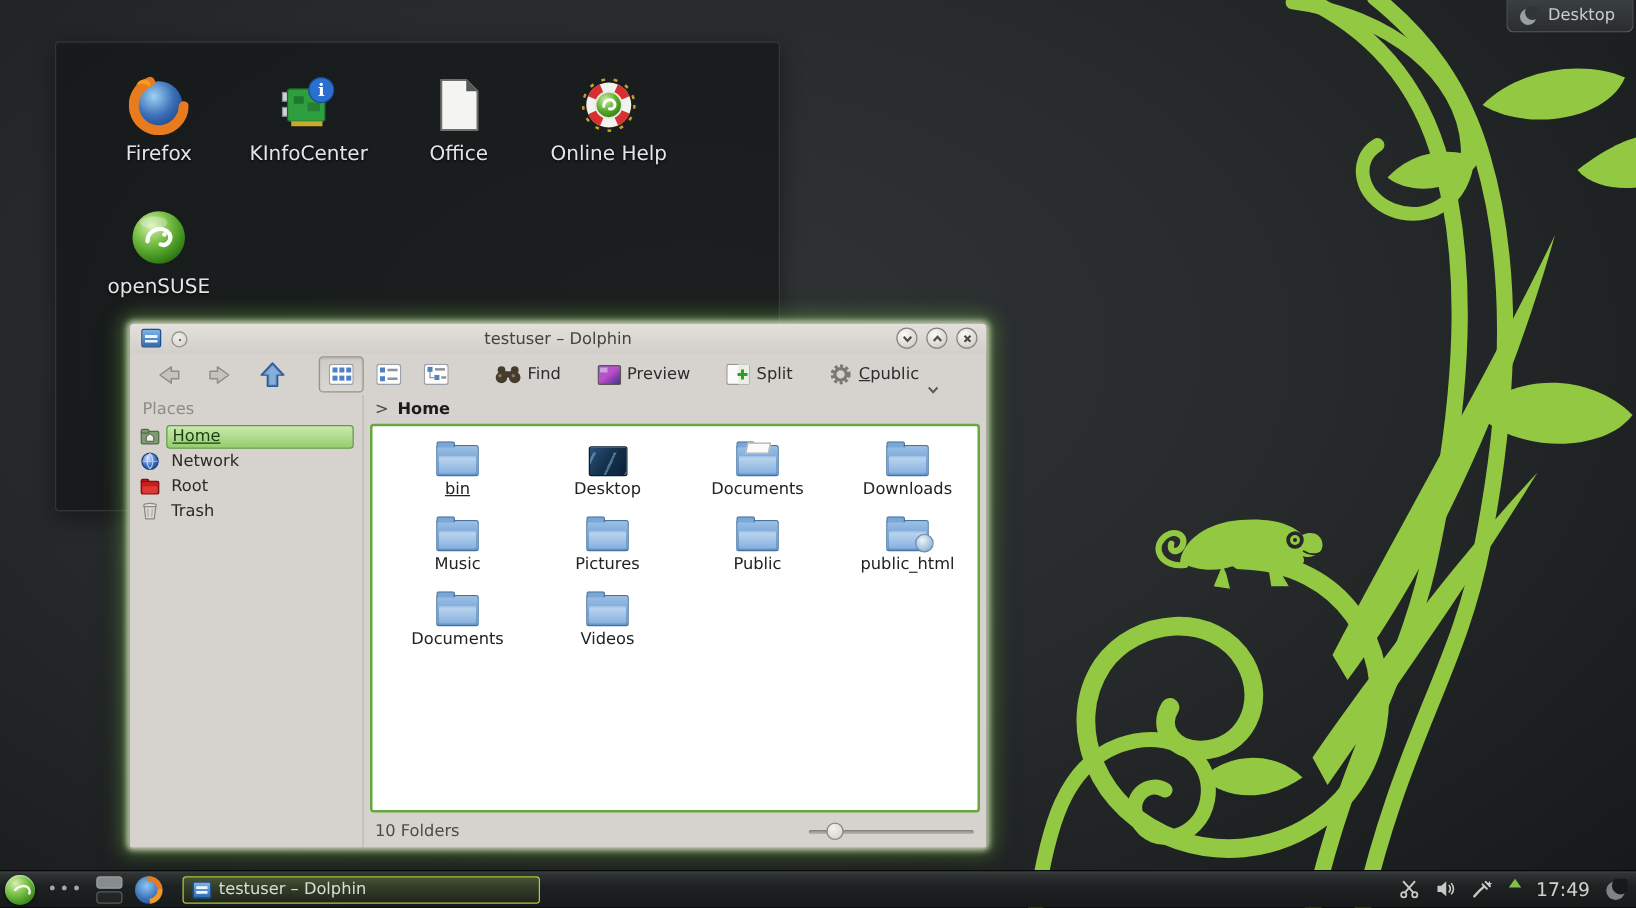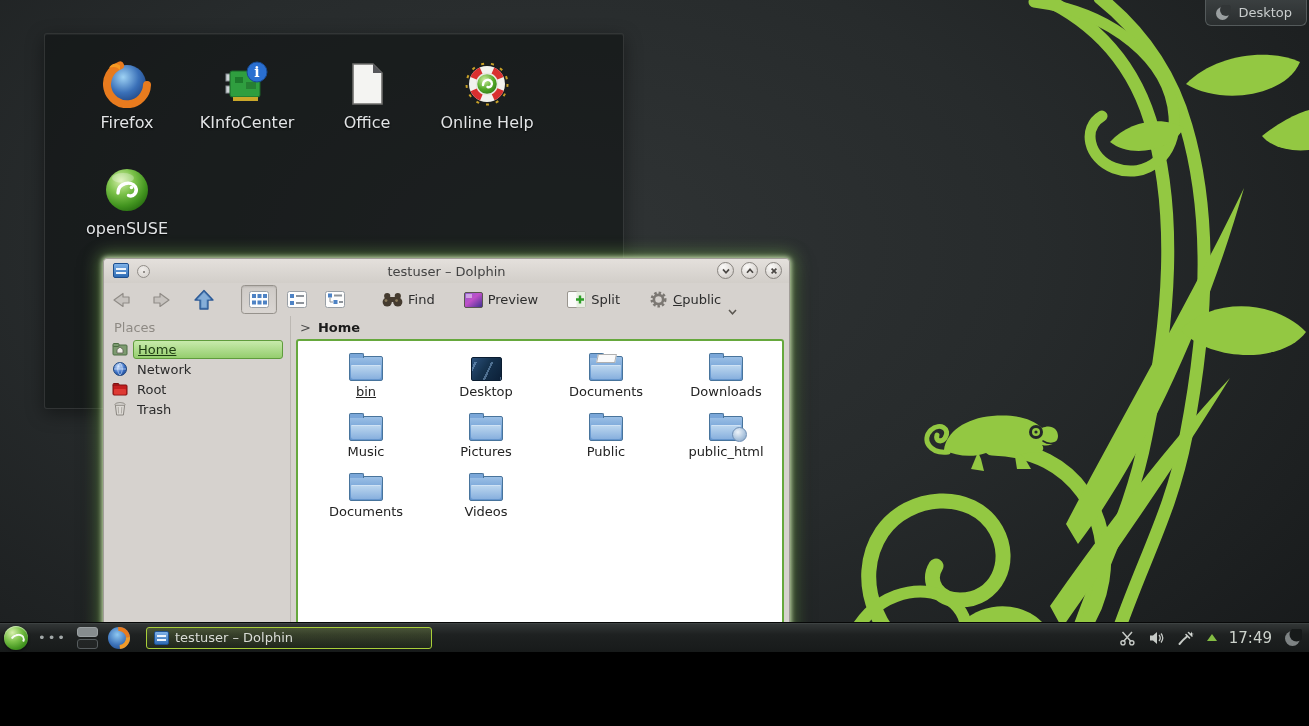--- a/index.html
+++ b/index.html
@@ -1,16 +1,16 @@
 <!DOCTYPE html>
 <html><head>
 <meta charset="utf-8">
 <style>
   html,body{margin:0;padding:0;background:#000;}
-  #stage{position:relative;width:1309px;height:652px;overflow:hidden;
+  #stage{position:relative;width:1309px;height:726px;overflow:hidden;
     font-family:"DejaVu Sans","Liberation Sans",sans-serif;
     background:radial-gradient(1150px 720px at 42% 38%, #303435 0%, #272b2c 42%, #1d2021 72%, #121415 100%);}
   svg{display:block;}
   
   #artwork{position:absolute;inset:0;pointer-events:none;}
   
   .toolbox{position:absolute;top:0;right:2px;height:25px;display:flex;align-items:center;gap:7px;
     padding:0 14px 0 9px;background:linear-gradient(#3d4243e8,#2b2f30e8);
     border:1px solid #545a5b;border-top:none;border-radius:0 0 6px 6px;color:#c9cdcd;font-size:13px;}
   
@@ -32,21 +32,21 @@
     background:linear-gradient(#7fb2e8,#2f6cb4);border:1px solid #1d4f8e;box-sizing:border-box;}
   .win-appicon:after{content:"";position:absolute;left:2px;right:2px;top:4px;height:6px;
     background:repeating-linear-gradient(#eef4fb 0 2px, transparent 2px 4px);}
   .dot-btn{position:absolute;left:33px;top:6px;width:13px;height:13px;border-radius:50%;
     background:radial-gradient(circle at 40% 32%,#f0edea,#d3cfca);border:1px solid #918d88;box-sizing:border-box;}
   .dot-btn:after{content:"";position:absolute;left:5px;top:5px;width:2px;height:2px;border-radius:50%;background:#77736e;}
   .winbtns{position:absolute;right:7px;top:3px;display:flex;gap:7px;}
   .wbtn{width:17px;height:17px;border-radius:50%;border:1px solid #88847f;box-sizing:border-box;
     background:radial-gradient(circle at 35% 28%,#fbfaf8,#dbd7d3 65%,#c9c5c1);display:grid;place-items:center;cursor:pointer;}
   
-  .toolbar{height:33px;flex:0 0 33px;display:flex;align-items:center;padding:0 0;gap:7px;}
+  .toolbar{height:33px;flex:0 0 33px;display:flex;align-items:center;padding:0 14px;gap:7px;}
   .tbtn{display:flex;align-items:center;gap:5px;padding:2px 6px;border-radius:3px;font-size:13px;color:#2d2d2d;cursor:pointer;}
   .viewgroup{display:flex;gap:2px;margin-left:12px;}
   .vbtn{width:34px;height:27px;display:grid;place-items:center;border:1px solid transparent;border-radius:3.5px;cursor:pointer;}
   .vbtn.sel{border-color:#96928c;background:linear-gradient(#cfcbc7,#dad6d2);box-shadow:inset 0 1px 2px rgba(0,0,0,.12);}
   .chev{width:9px;height:6px;margin-left:2px;align-self:flex-end;margin-bottom:-6px;}
   .mnemo{text-decoration:underline;}
   
   .content{flex:1;display:flex;min-height:0;}
   .sidebar{flex:0 0 186px;border-right:1px solid #bcb8b3;display:flex;flex-direction:column;}
   .side-header{height:23px;line-height:23px;padding-left:10px;font-size:13px;color:#8e8a84;}
@@ -95,21 +95,21 @@
   .pager{display:flex;flex-direction:column;gap:2px;}
   .pg{width:21px;height:10px;border-radius:3px;box-sizing:border-box;}
   .pg.cur{background:#878d8f;border:1px solid #9ba1a3;}
   .pg.other{border:1px solid #565c5e;background:rgba(255,255,255,.04);}
   .taskbtn{margin-left:6px;width:286px;height:22px;display:flex;align-items:center;gap:6px;padding:0 7px;box-sizing:border-box;
     border:1px solid #a9cf39;border-radius:3px;cursor:pointer;
     background:linear-gradient(rgba(150,180,80,.28),rgba(70,90,30,.16));}
   .taskbtn .ticon{width:15px;height:14px;border-radius:2px;background:linear-gradient(#7fb2e8,#2f6cb4);border:1px solid #1d4f8e;box-sizing:border-box;position:relative;}
   .taskbtn .ticon:after{content:"";position:absolute;left:2px;right:2px;top:3px;height:6px;background:repeating-linear-gradient(#eef4fb 0 2px, transparent 2px 4px);}
   .taskbtn .tlabel{font-size:13px;color:#d9dcd6;white-space:nowrap;overflow:hidden;}
-  .tb-right{margin-left:auto;display:flex;align-items:center;gap:12px;padding-right:7px;}
+  .tb-right{margin-left:auto;display:flex;gap:12px;padding-right:7px;}
   .clock{font-size:15px;color:#ccd2cc;}
   .tri-up{width:0;height:0;border-left:5px solid transparent;border-right:5px solid transparent;border-bottom:7px solid #84bd43;}
   .geeko-ball{width:24px;height:24px;border-radius:50%;cursor:pointer;
     background:radial-gradient(circle at 35% 28%, #d8f0ae 0%, #7cc24a 38%, #42941f 70%, #2c7414 100%);
     box-shadow:0 1px 3px rgba(0,0,0,.6), inset 0 1px 1px rgba(255,255,255,.5);position:relative;}
   .geeko-ball:after{content:"";position:absolute;left:6px;top:8px;width:11px;height:8px;border:2px solid rgba(255,255,255,.92);
     border-bottom-color:transparent;border-left-color:transparent;border-radius:50%;transform:rotate(-20deg);}
   .ff-ball{width:22px;height:22px;border-radius:50%;cursor:pointer;position:relative;overflow:hidden;
     background:radial-gradient(circle at 42% 35%, #8ec8f2 0%, #3a70b8 55%, #1d3f7a 100%);}
   .ff-ball:after{content:"";position:absolute;inset:-1px;border-radius:50%;

